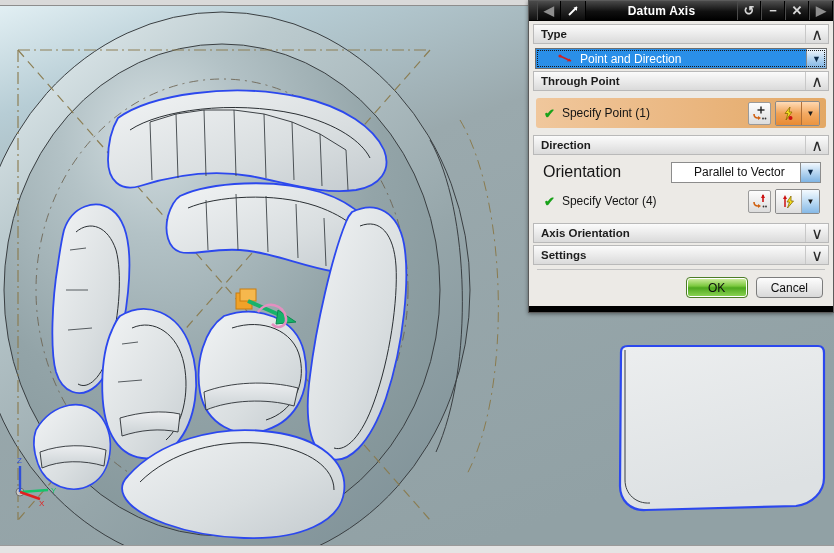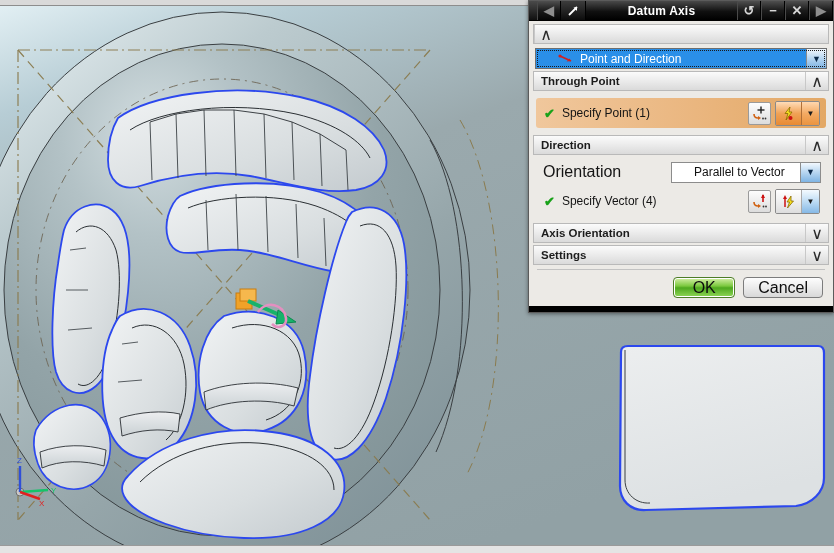--- a/index.html
+++ b/index.html
@@ -216,21 +216,21 @@
   .dlg-footer {
     display: flex; align-items: center; justify-content: flex-end;
     gap: 8px;
     padding: 7px 10px 8px 10px;
     background: #eceae6;
   }
   .btn {
     height: 21px;
     min-width: 62px;
     padding: 0 14px;
-    font-size: 16px;
+    font-size: 12px;
     color: #0d0d0d;
     border: 1px solid #7c7c7c;
     border-radius: 4px;
     background: linear-gradient(#fdfdfd, #ececec 48%, #d8d8d8);
     cursor: pointer;
     display: flex; align-items: center; justify-content: center;
     box-sizing: border-box;
   }
   .btn.ok {
     background: linear-gradient(#d6f0a8, #7cc93f 42%, #4ea81e 52%, #8fd757);
@@ -438,20 +438,21 @@
       <div class="tb-title">Datum Axis</div>
       <div class="tb-btn">↺</div>
       <div class="tb-btn">−</div>
       <div class="tb-btn">✕</div>
       <div class="tb-btn dim">▶</div>
     </div>
 
     <div class="dlg-body">
 
       <div class="group-head">
+        <div class="gh-label">Type</div>
         <div class="gh-chev">∧</div>
       </div>
       <div class="group-body type-combo-wrap">
         <div class="combo selected">
           <div class="cb-text">
             <svg width="16" height="11" viewBox="0 0 16 11">
               <line x1="2" y1="3" x2="13" y2="8" stroke="#d02020" stroke-width="1.8"></line>
               <path d="M13 8 L8.5 8.5 L11.5 5.5 Z" fill="#d02020"></path>
               <circle cx="2" cy="3" r="1.6" fill="#d02020"></circle>
             </svg>

